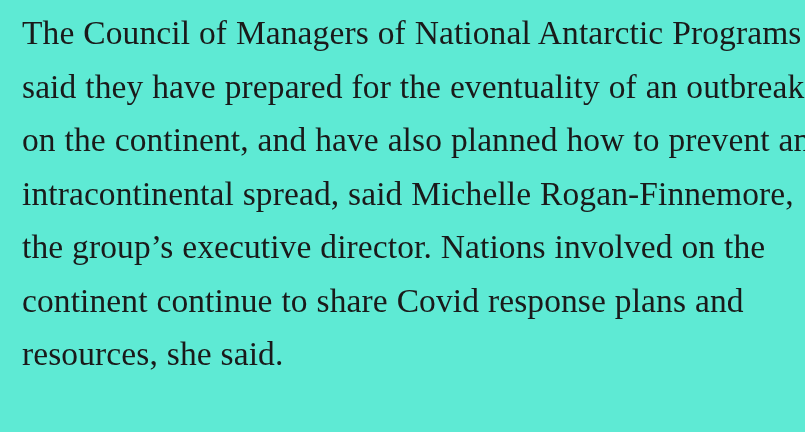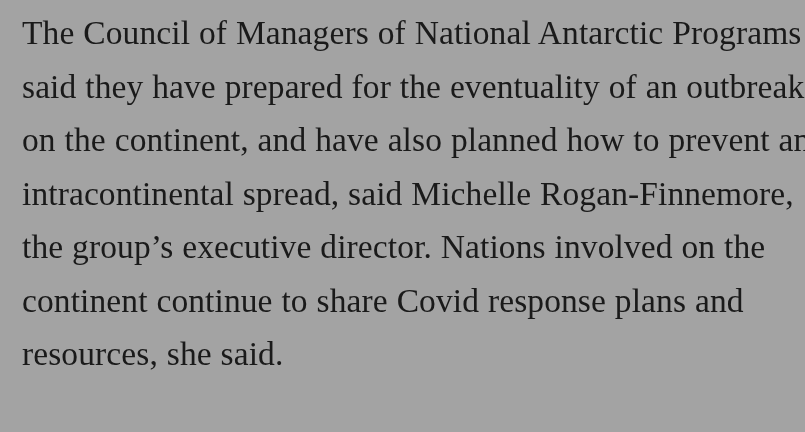--- a/index.html
+++ b/index.html
@@ -10,21 +10,21 @@
     width: 805px;
     height: 432px;
     background: #ffffff;
     font-family: "Liberation Serif", serif;
     overflow: hidden;
   }
   .page {
     position: relative;
     width: 805px;
     height: 432px;
-    background: #a3a3a3;
+    background: #5eead4;
     box-sizing: border-box;
   }
   .article-body {
     position: absolute;
     left: 22px;
     top: 6px;
     width: 790px;
   }
   .paragraph {
     margin: 0;

